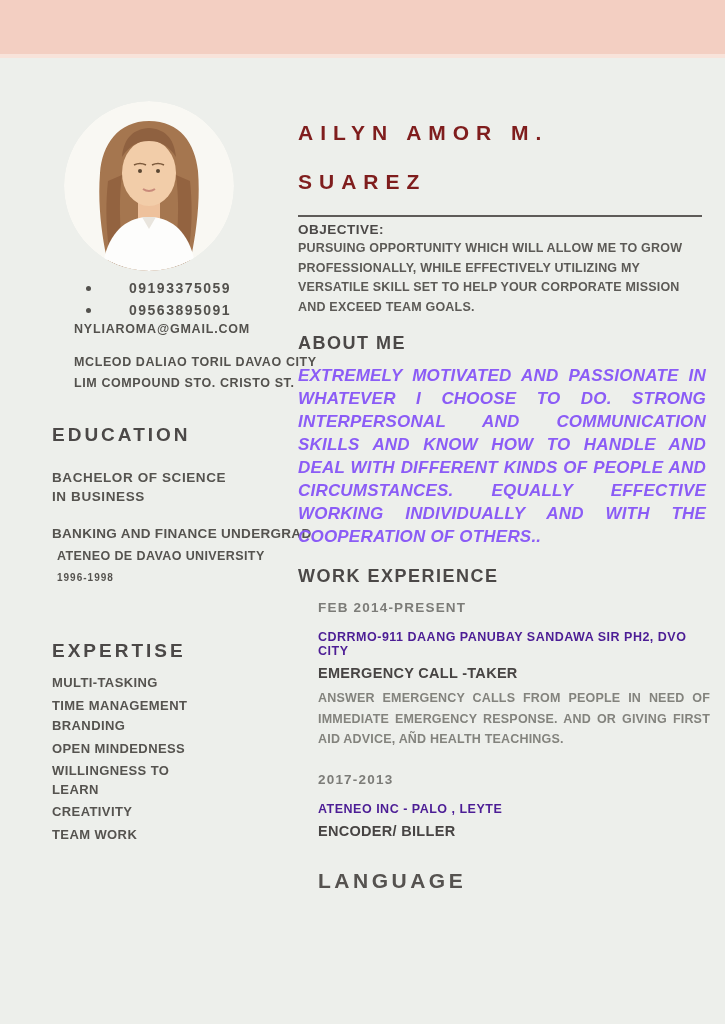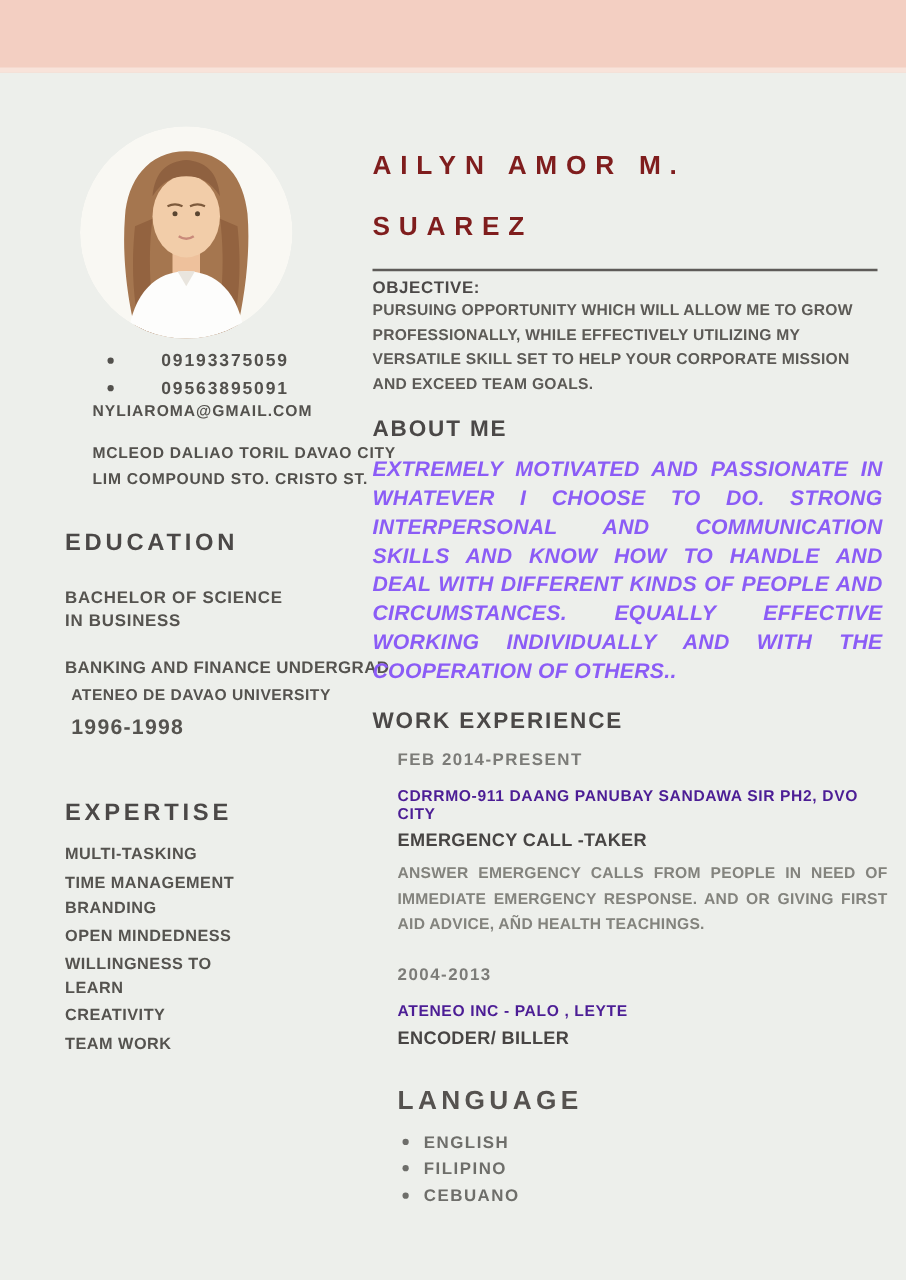--- a/index.html
+++ b/index.html
@@ -30,21 +30,21 @@
   }
   .email { position:absolute; left:74px; top:322px; font-size:12.5px; letter-spacing:0.8px; color:#53514d; }
   .address { position:absolute; left:74px; top:352px; font-size:12.5px; letter-spacing:0.6px; color:#53514d; line-height:21px; }
   .left-head {
     font-size:19px; letter-spacing:3px; color:#4b4847;
   }
   .education { position:absolute; left:52px; top:424px; color:#55534f; }
   .degree { margin-top:22px; font-size:13.5px; letter-spacing:0.6px; line-height:19px; }
   .program { margin-top:20px; font-size:13.5px; letter-spacing:0.3px; }
   .school  { margin-top:8px; margin-left:5px; font-size:12.5px; letter-spacing:0.4px; }
-  .years   { margin-top:9px; margin-left:5px; font-size:17px; letter-spacing:1px; }
+  .years   { margin-top:9px; margin-left:5px; font-size:10px; letter-spacing:1px; }
   .expertise { position:absolute; left:52px; top:640px; color:#55534f; }
   .exp-list { margin-top:12px; width:150px; }
   .exp-item { font-size:13px; letter-spacing:0.4px; line-height:18.5px; margin-bottom:4px; }
   .exp-item.tight { margin-bottom:2px; }
   
   .right-col { position:absolute; left:298px; top:108px; width:410px; }
   .name {
     font-size:21px; line-height:49px; letter-spacing:7px; color:#7f1d1d;
   }
   .name-rule { border:none; border-top:2px solid #5e5b58; margin-top:9px; width:404px; }
@@ -172,36 +172,22 @@
     <div class="section-head work-head">WORK EXPERIENCE</div>
 
     <div class="job">
       <div class="job-dates">FEB 2014-PRESENT</div>
       <div class="job-company">CDRRMO-911 DAANG PANUBAY SANDAWA SIR PH2, DVO CITY</div>
       <div class="job-role">EMERGENCY CALL -TAKER</div>
       <div class="job-desc">ANSWER EMERGENCY CALLS FROM PEOPLE IN NEED OF IMMEDIATE EMERGENCY RESPONSE. AND OR GIVING FIRST AID ADVICE, AÑD HEALTH TEACHINGS.</div>
     </div>
 
     <div class="job job2">
-      <div class="job-dates">2004-2013</div>
+      <div class="job-dates">2017-2013</div>
       <div class="job-company">ATENEO INC - PALO , LEYTE</div>
       <div class="job-role">ENCODER/ BILLER</div>
     </div>
 
     <div class="language">
       <div class="lang-head">LANGUAGE</div>
-      <div class="lang-list">
-        <div class="lang-row">
-          <span class="dot"></span>
-          <span class="lang-label">ENGLISH</span>
-        </div>
-        <div class="lang-row">
-          <span class="dot"></span>
-          <span class="lang-label">FILIPINO</span>
-        </div>
-        <div class="lang-row">
-          <span class="dot"></span>
-          <span class="lang-label">CEBUANO</span>
-        </div>
-      </div>
     </div>
   </div>
 </div>
 
 </body></html>

